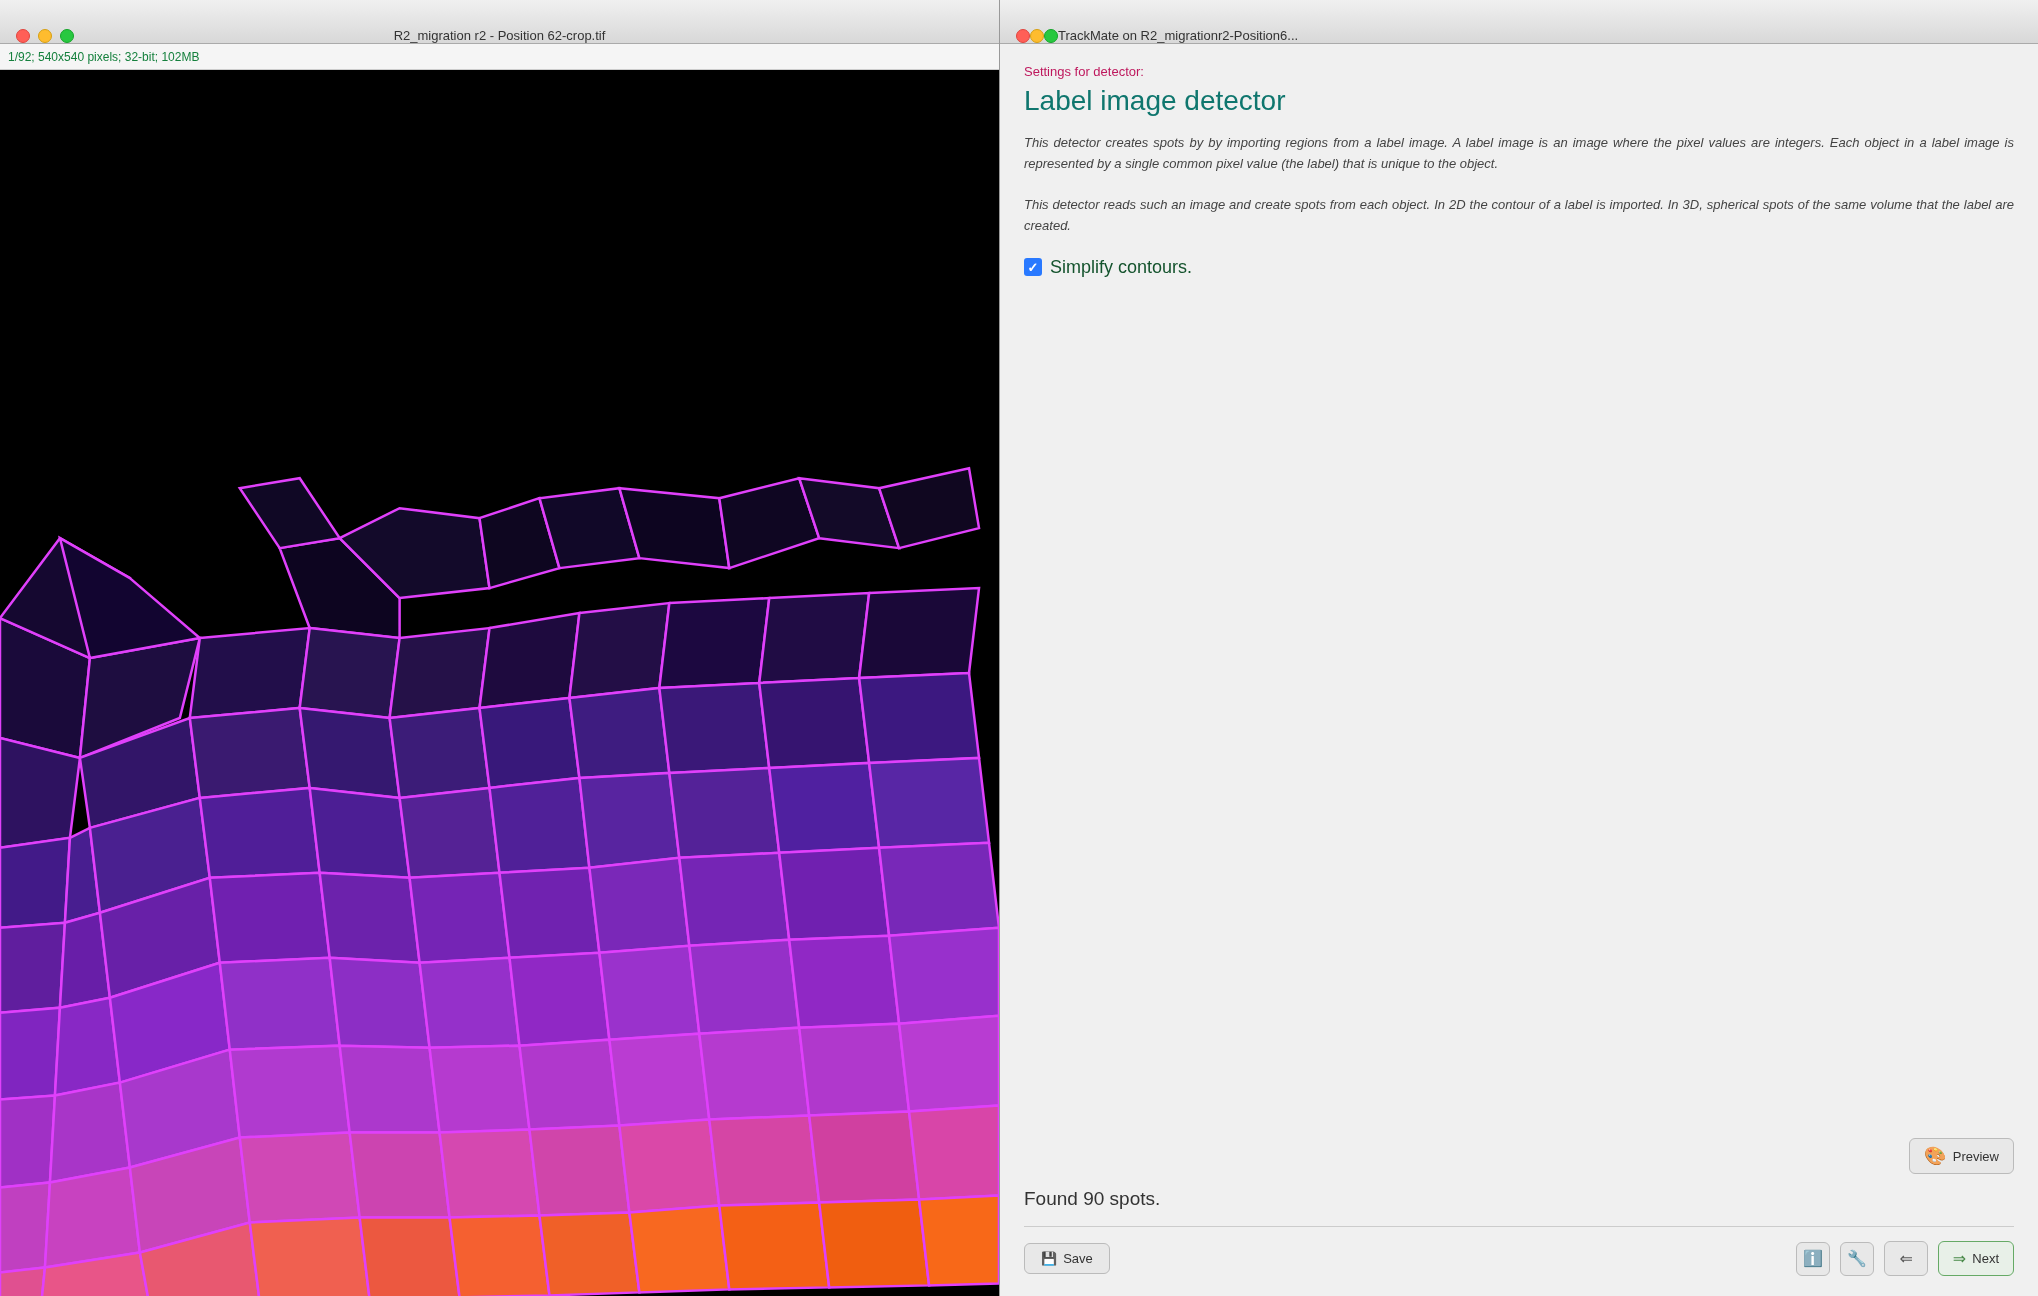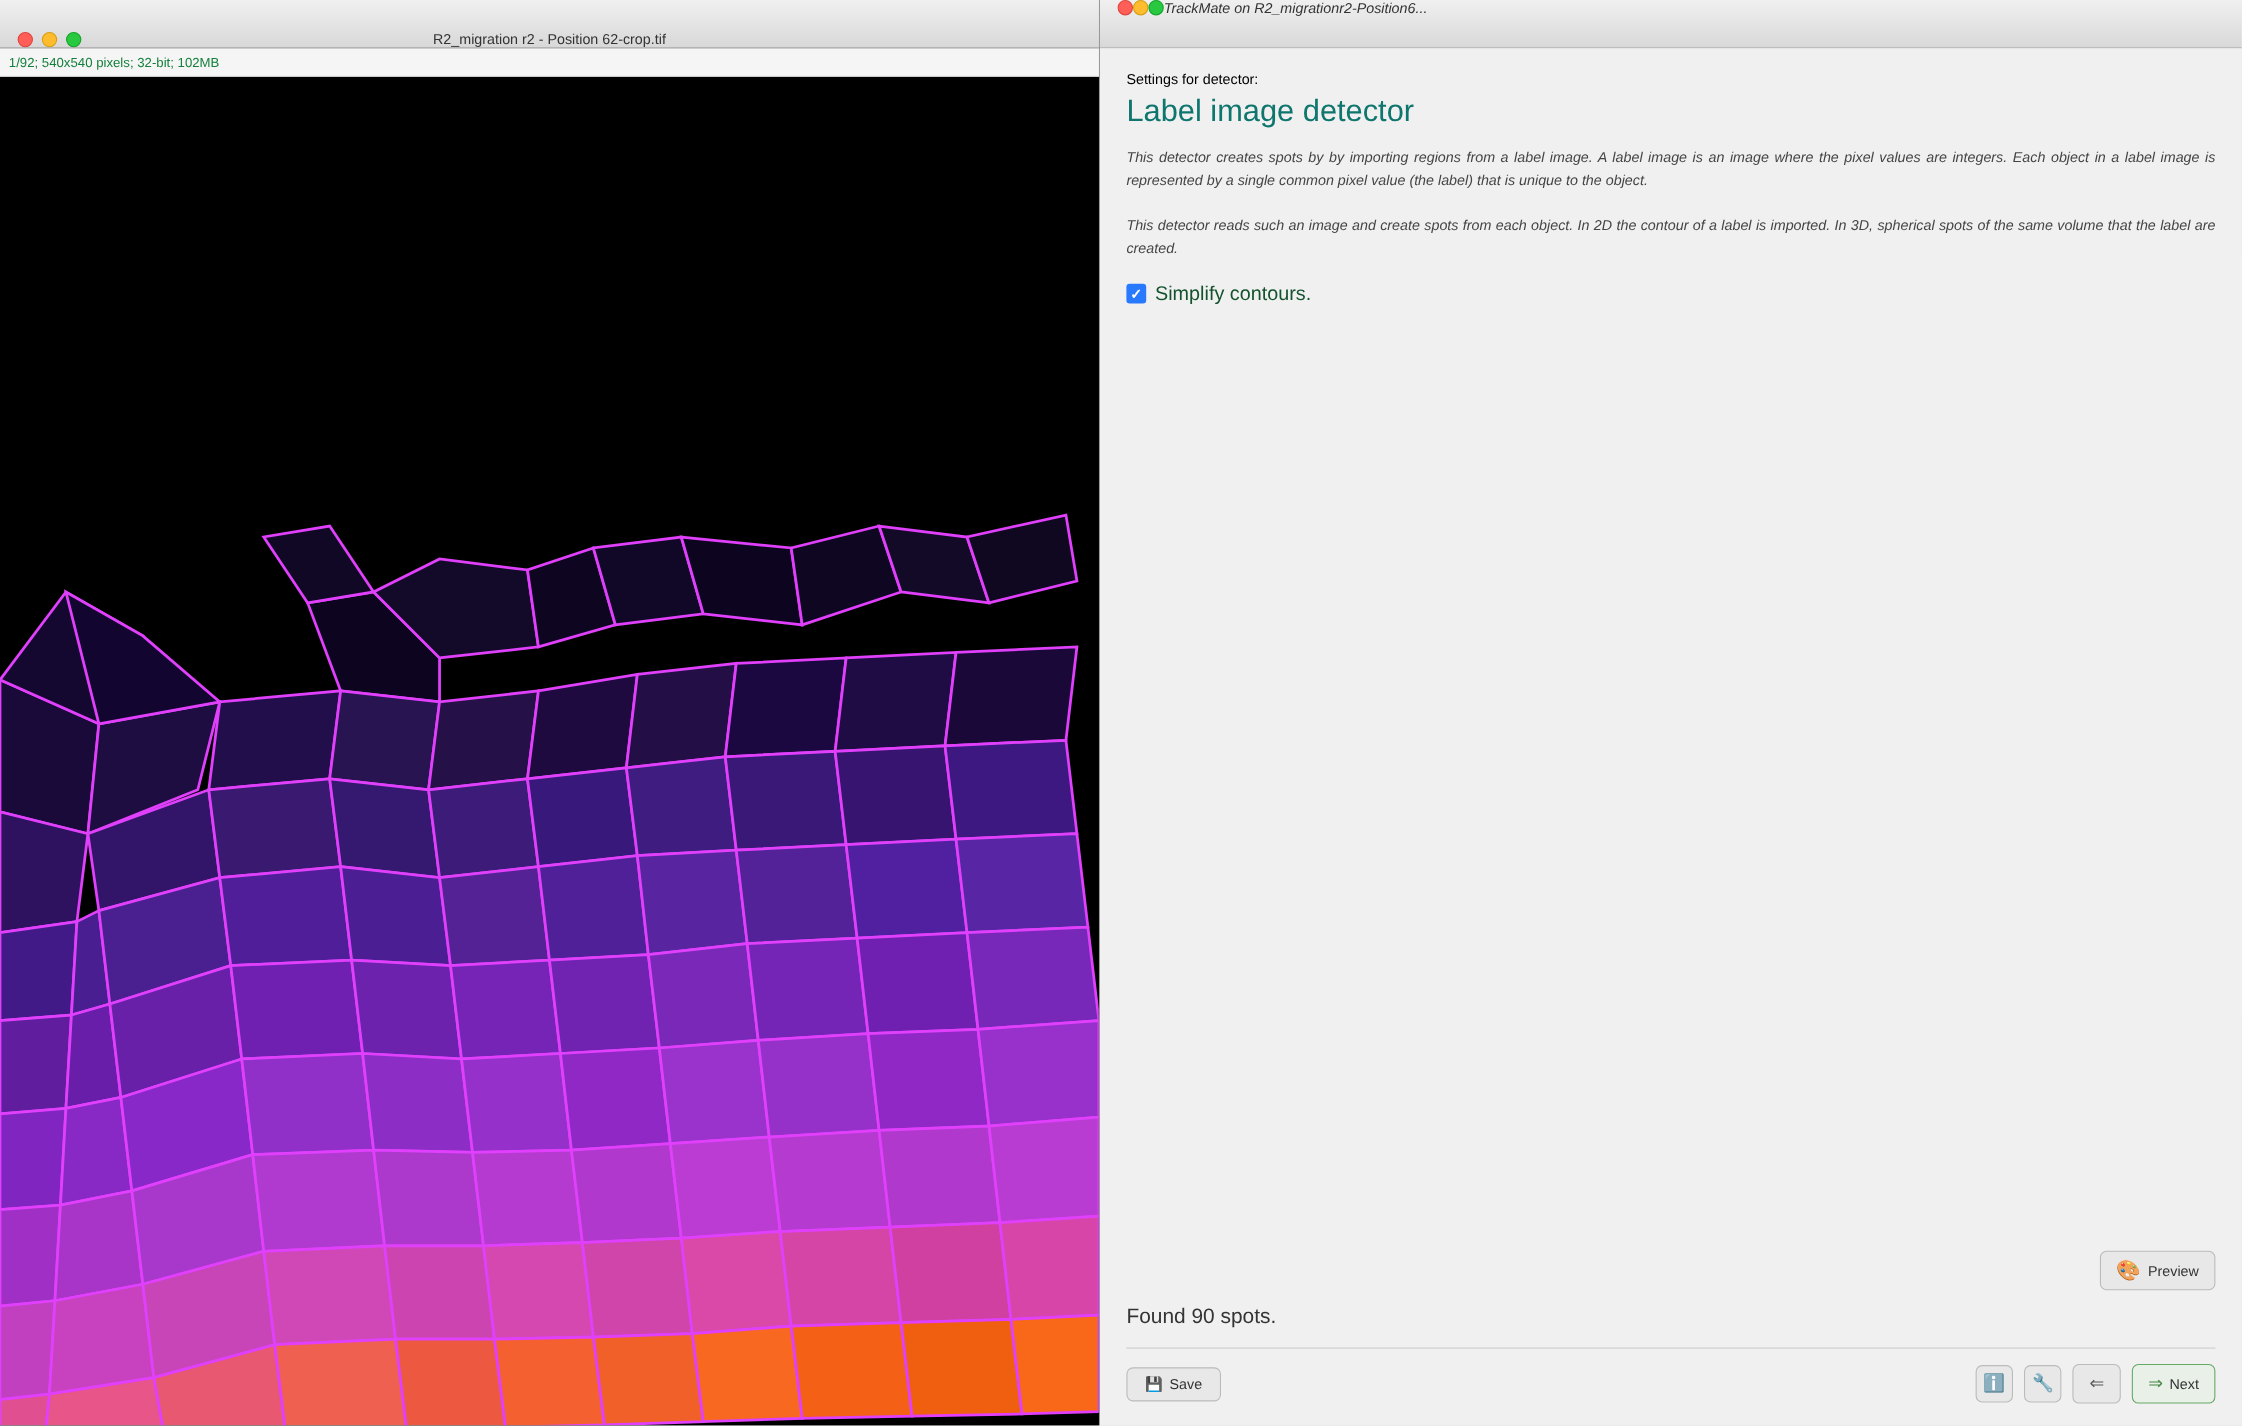--- a/index.html
+++ b/index.html
@@ -86,42 +86,41 @@
       flex: 1;
       background: #f0f0f0;
       display: flex;
       flex-direction: column;
     }
 
     .trackmate-titlebar {
       height: 44px;
       background: linear-gradient(to bottom, #f0f0f0, #d8d8d8);
       display: flex;
-      align-items: flex-start;
+      align-items: flex-end;
       padding: 0 16px;
       border-bottom: 1px solid #aaa;
-      font-style: italic;
     }
 
     .trackmate-title {
       font-size: 13px;
       color: #333;
       font-weight: 500;
     }
 
     .trackmate-content {
       flex: 1;
       padding: 20px 24px;
       overflow-y: auto;
       background: #f0f0f0;
     }
 
     .settings-label {
       font-size: 13px;
-      color: #000000;
+      color: #be185d;
       margin-bottom: 6px;
     }
 
     .detector-title {
       font-size: 28px;
       font-weight: 400;
       color: #0f766e;
       margin-bottom: 16px;
     }
 

